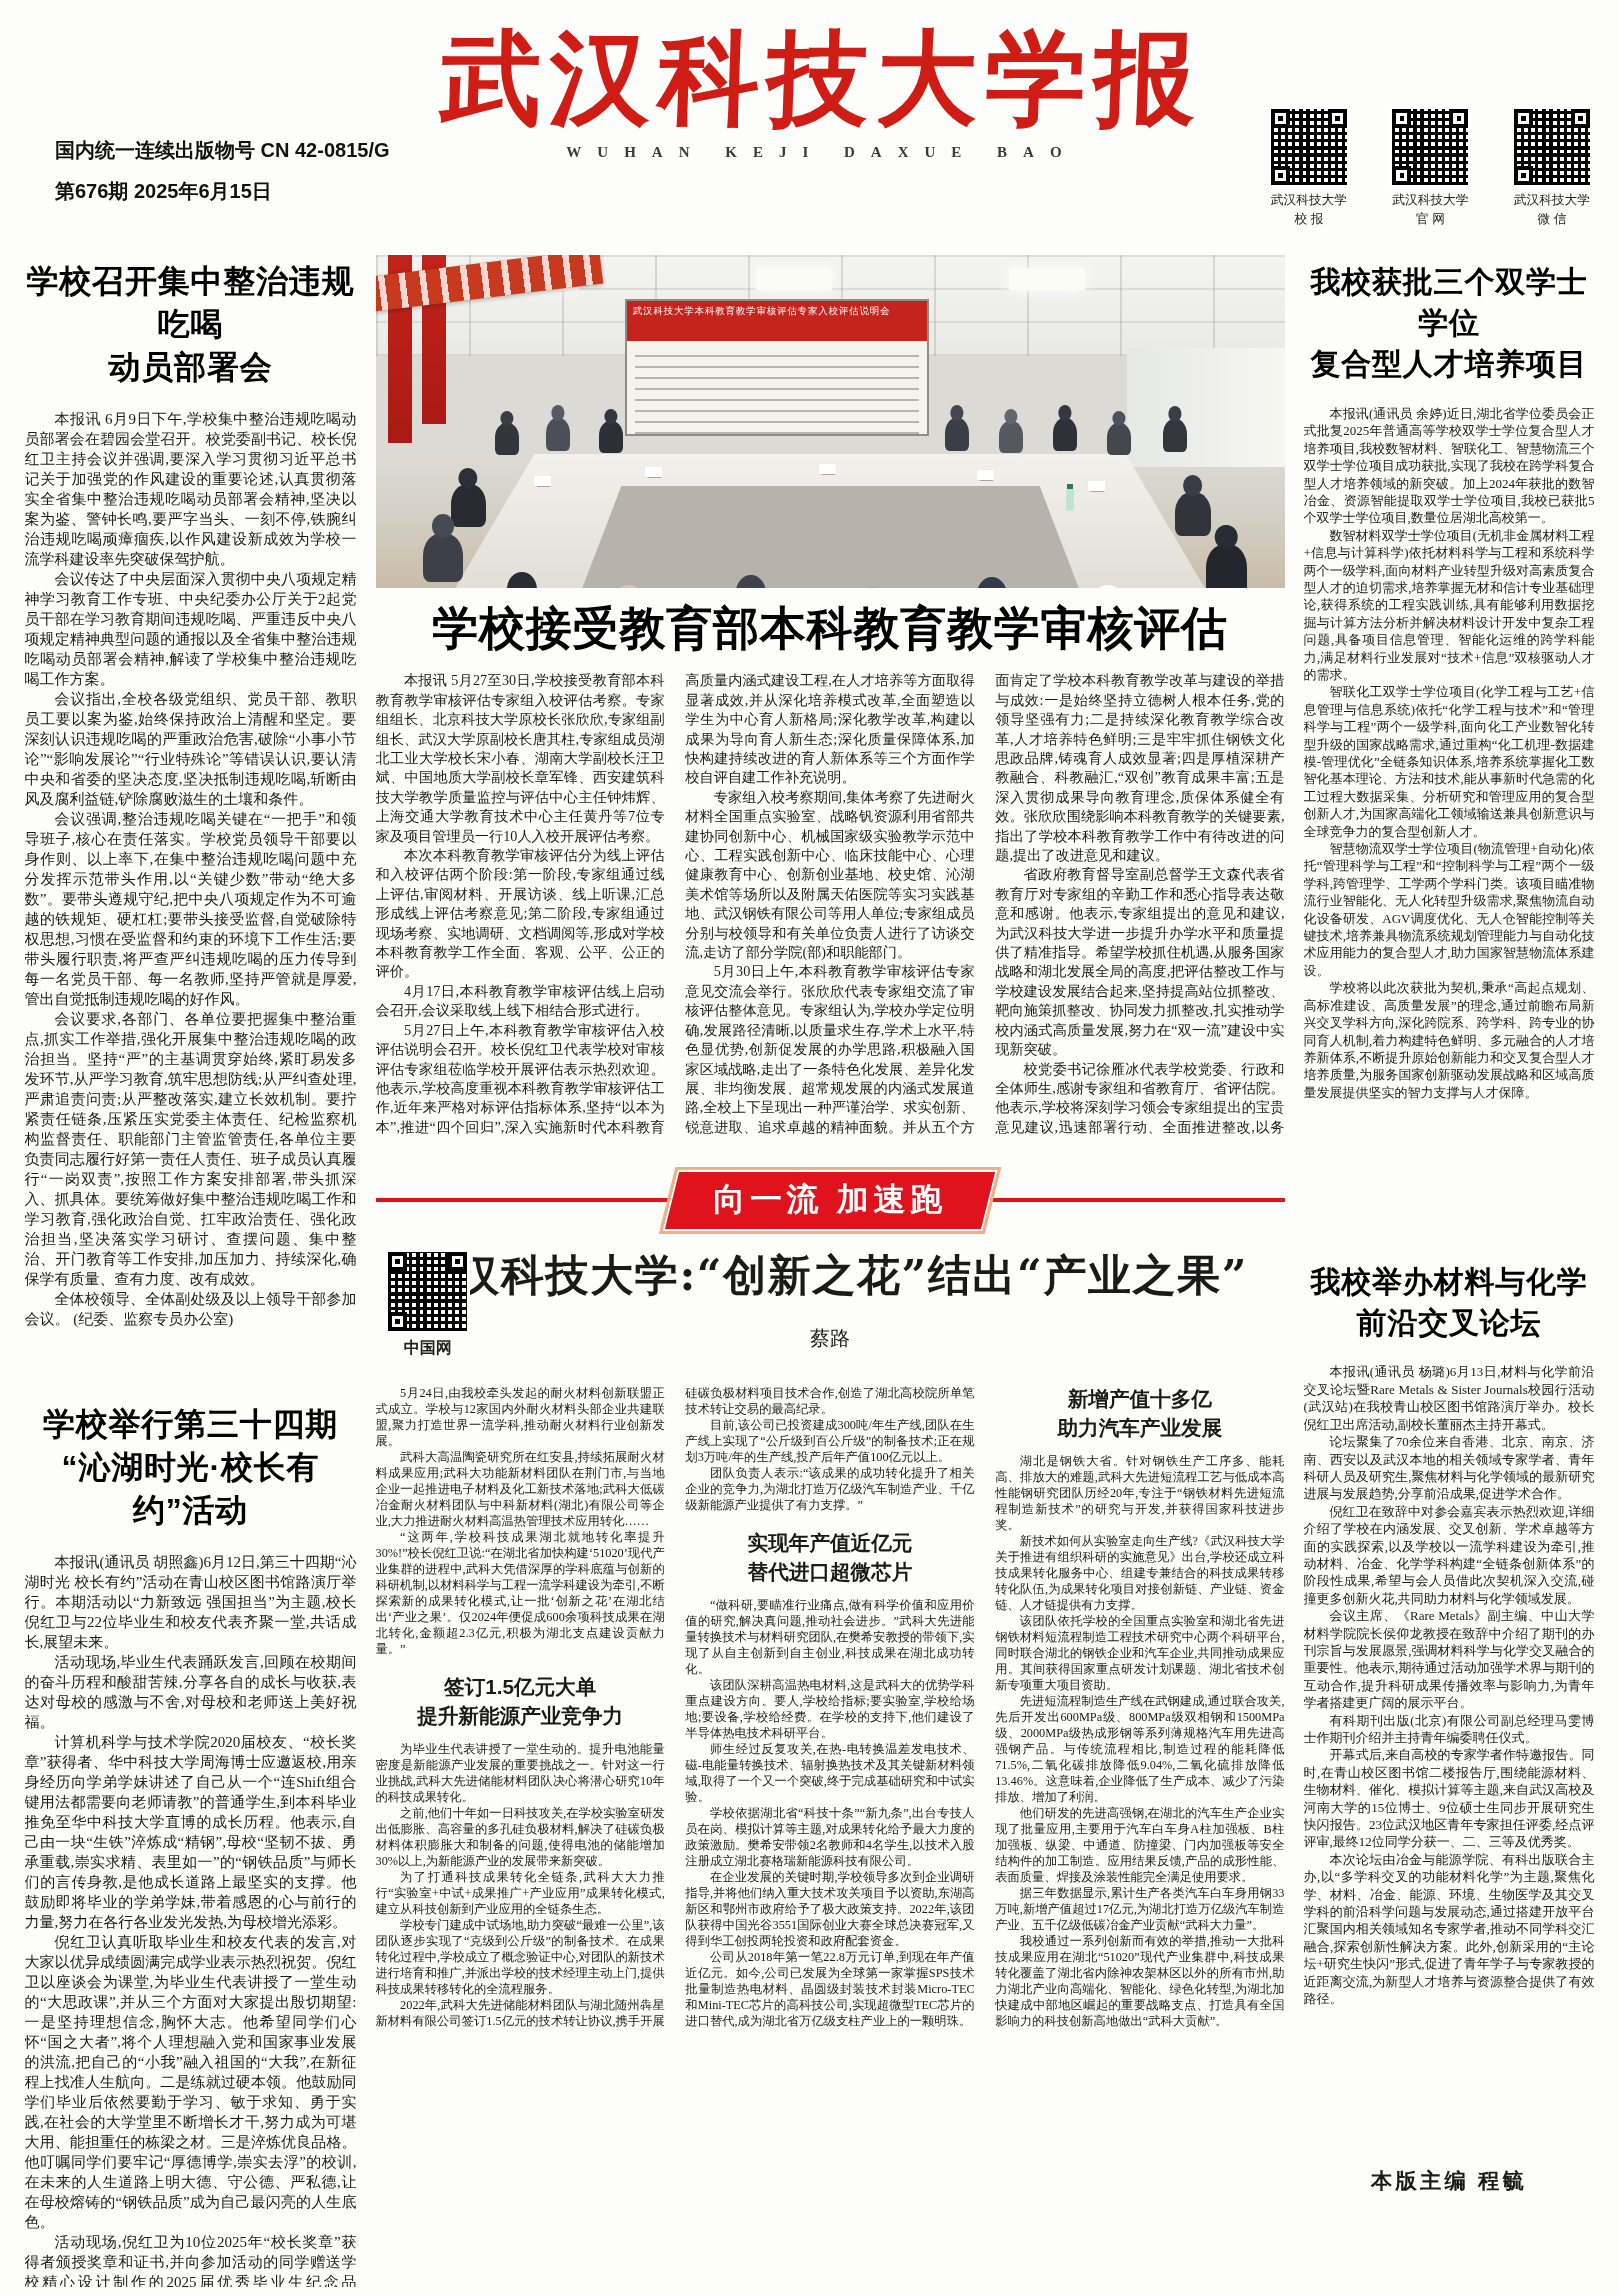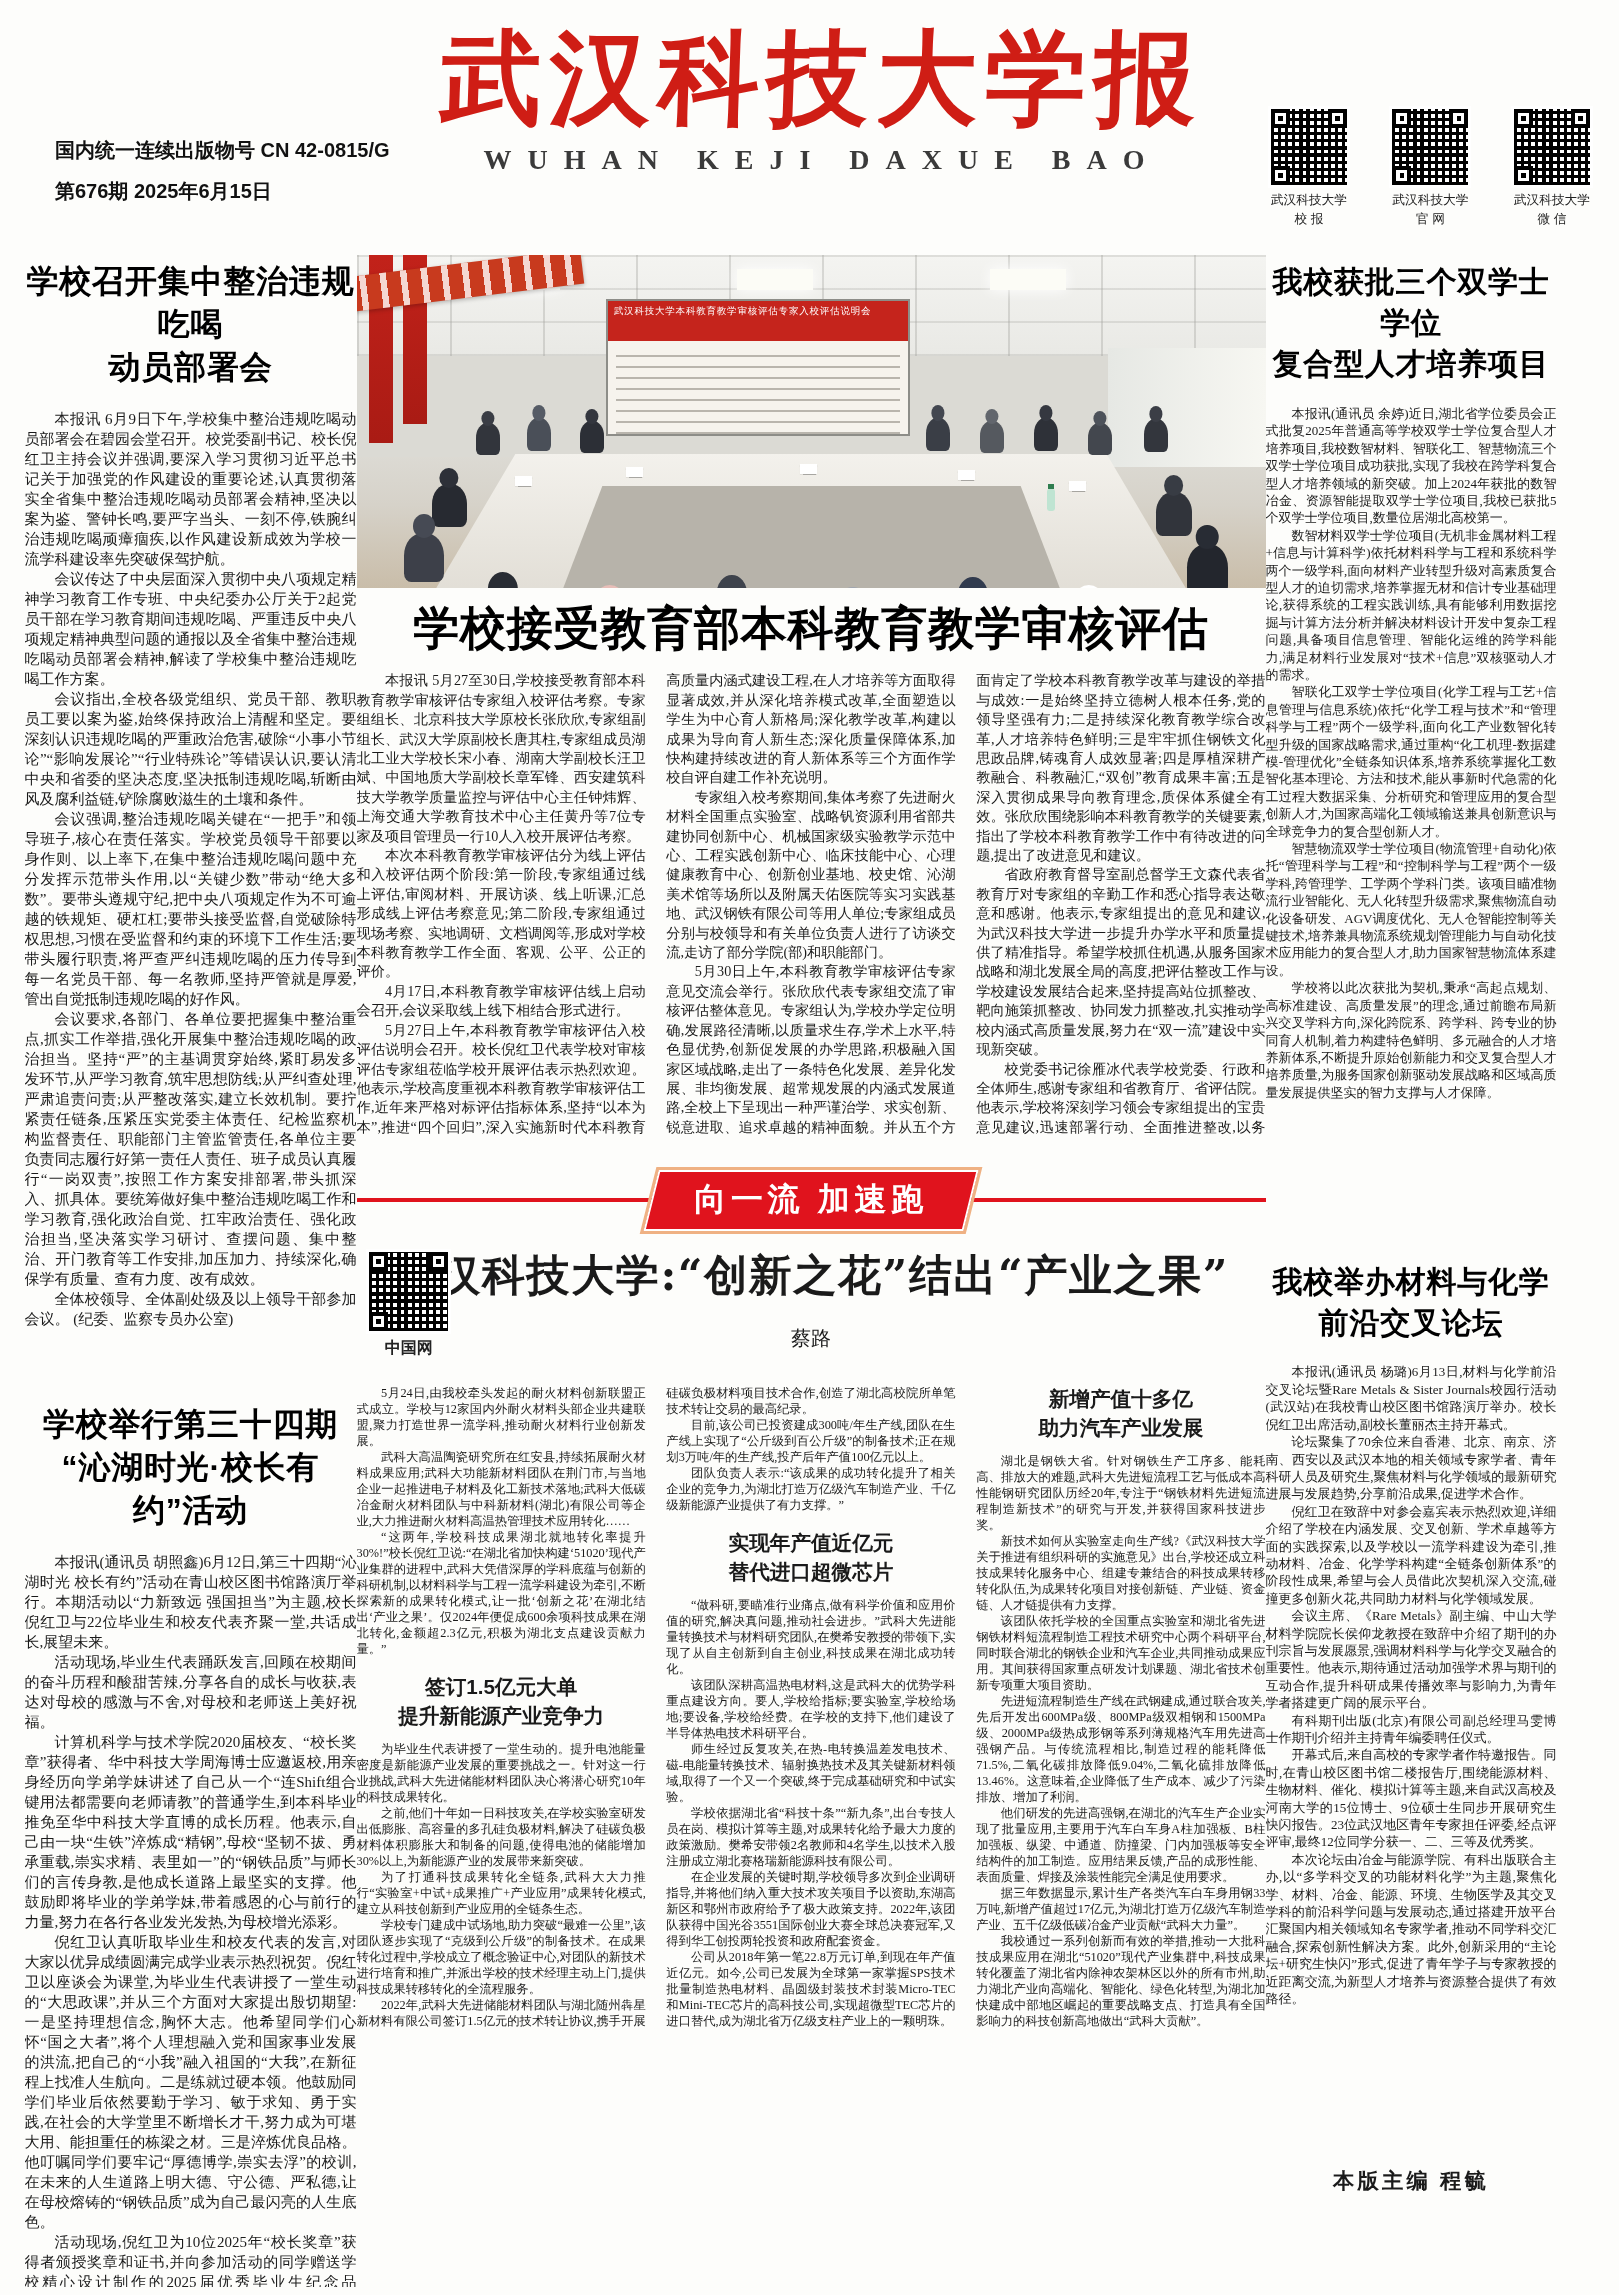--- a/index.html
+++ b/index.html
@@ -5,34 +5,34 @@
   html,body{margin:0;padding:0;background:#888;}
   .page{position:relative;width:1619px;height:2295px;background:#fdfdfb;overflow:hidden;
         font-family:"Liberation Serif","DejaVu Serif",serif;color:#1a1a1a;}
   
   .masthead{position:relative;height:237px;}
   .pub-info{position:absolute;left:55px;top:130px;font-family:"Liberation Sans",sans-serif;
             font-weight:bold;font-size:20px;line-height:41px;color:#111;}
   .brand{position:absolute;left:387px;top:22px;width:870px;text-align:center;}
   .brand-title{font-family:"DejaVu Serif",serif;font-weight:900;font-size:101px;line-height:1.1;
                color:#cf1d15;letter-spacing:8px;white-space:nowrap;transform:scaleY(1.02) skewX(-2deg);}
-  .brand-sub{margin-top:11px;font-family:"Liberation Serif",serif;font-size:28px;letter-spacing:16px;
+  .brand-sub{margin-top:11px;font-family:"Liberation Serif",serif;font-size:15px;letter-spacing:16px;
              color:#3a3a3a;font-weight:bold;}
   .qr-group{position:absolute;right:20.6px;top:109px;display:flex;gap:28.5px;}
   .qr-item{width:93px;text-align:center;}
   .qr{position:relative;width:76px;height:76px;margin:0 auto;background:
       repeating-linear-gradient(90deg,#000 0 3.2px,transparent 3.2px 7.1px),
       repeating-linear-gradient(0deg,#000 0 3.2px,#fff 3.2px 7.1px);outline:3.2px solid #fff;}
   .qr i{position:absolute;width:19px;height:19px;border:4px solid #000;background:#fff;box-sizing:border-box;}
   .qr i::after{content:"";position:absolute;left:3.2px;top:3.2px;width:4.7px;height:4.7px;background:#000;}
   .qr .e1{left:0;top:0}.qr .e2{right:0;top:0}.qr .e3{left:0;bottom:0}
   .qr-label{margin-top:6.3px;font-family:"Liberation Sans",sans-serif;font-size:12.7px;line-height:19px;color:#222;}
   
   .content{position:absolute;left:24.5px;top:255px;width:1570px;height:2032px;display:grid;
-           grid-template-columns:332px 909px 291px;}
+           grid-template-columns:332px 909px 291px;column-gap:19px;}
   .headline{font-family:"Liberation Sans","DejaVu Sans",sans-serif;font-weight:900;text-align:center;
             color:#000;letter-spacing:0.8px;}
   .body{ text-align:justify; }
   .body p{margin:0;text-indent:2em;}
   
   .col-l{overflow:hidden;}
   .l-head{font-size:32px;line-height:43px;margin:4.7px 0 20.6px;}
   .l-body{font-size:15px;line-height:20px;overflow:hidden;}
   .l-a1 .l-body{height:973px;}
   .l-a2{margin-top:20.6px;}

